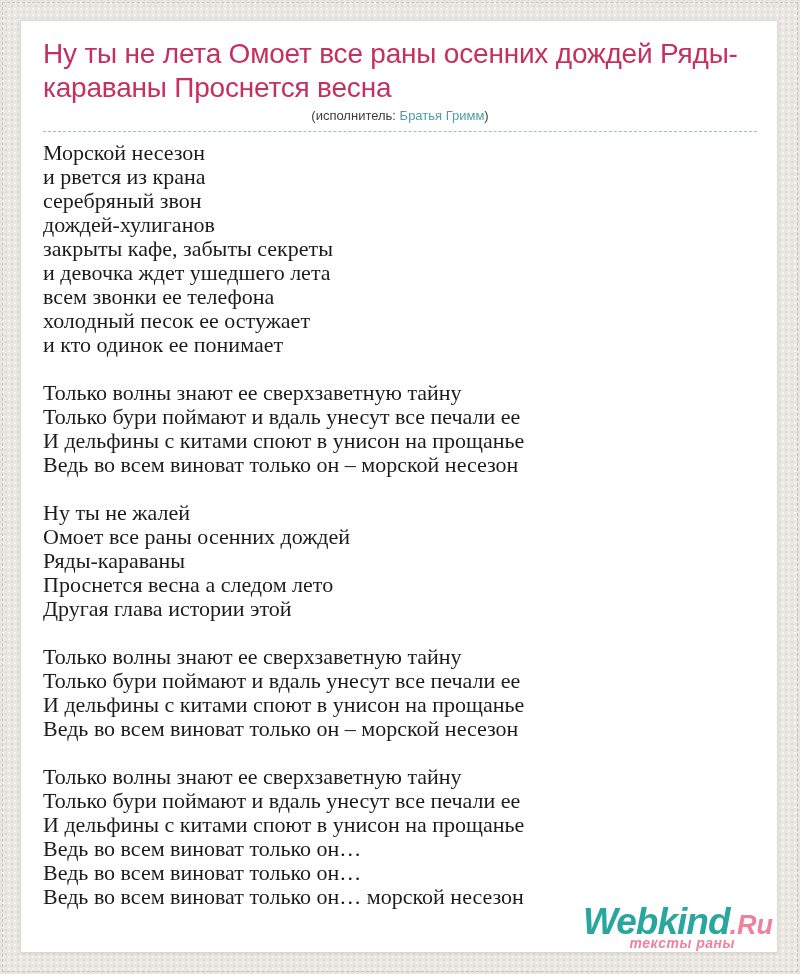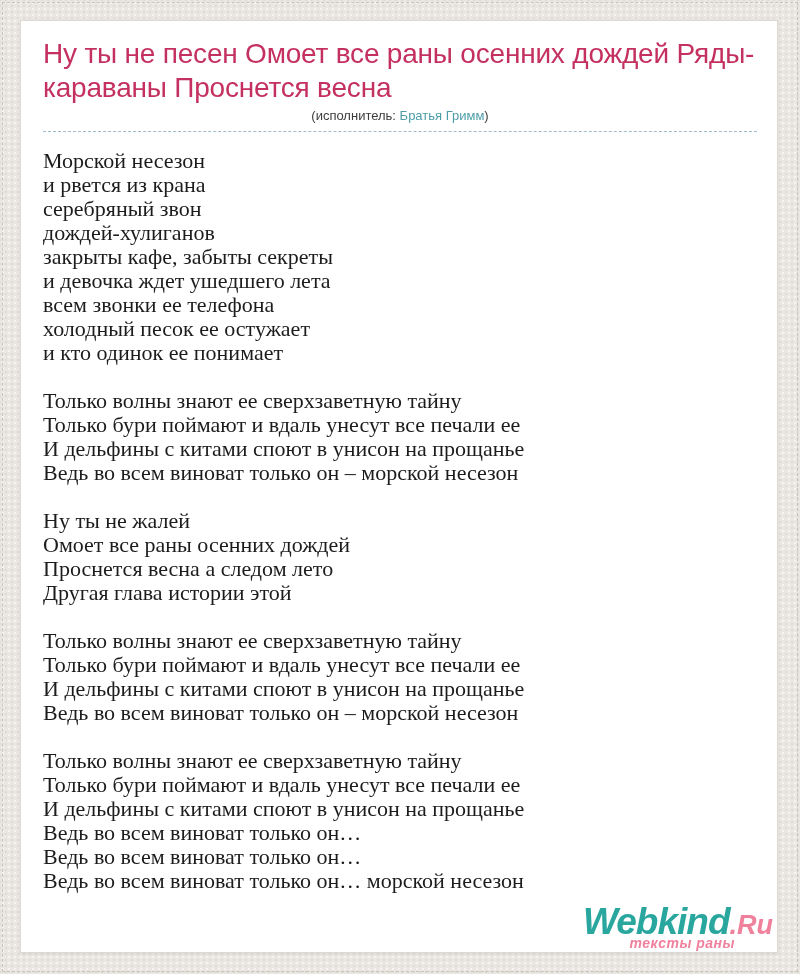--- a/index.html
+++ b/index.html
@@ -47,21 +47,21 @@
     line-height: 20px;
     color: #3c3c3c;
     text-align: center;
   }
   .artist-link {
     color: var(--link-teal, #4d9da8);
     text-decoration: none;
     cursor: pointer;
   }
   .lyrics {
-    margin-top: 17px;
+    margin-top: 9px;
     font-family: "Liberation Serif", serif;
     font-size: 22px;
     line-height: 24px;
     color: #1c1c1c;
   }
   .stanza { margin: 0 0 24px 0; }
   .line { white-space: pre-wrap; }
   .logo {
     position: absolute; right: 4px; bottom: 2px;
     text-align: right;
@@ -92,21 +92,21 @@
     color: var(--logo-pink, #f0819c);
   }
 </style>
 </head>
 <body>
 
 <div class="page-frame"></div>
 
 <main class="card">
   <header>
-    <h1 class="title">Ну ты не песен Омоет все раны осенних дождей Ряды-караваны Проснется весна</h1>
+    <h1 class="title">Ну ты не лета Омоет все раны осенних дождей Ряды-караваны Проснется весна</h1>
     <div class="artist-line">
       <span>(исполнитель: </span><a class="artist-link" href="#">Братья Гримм</a><span>)</span>
     </div>
   </header>
 
   <section class="lyrics" id="lyrics">
       <div class="stanza">
         <div class="line">Морской несезон</div>
         <div class="line">и рвется из крана</div>
         <div class="line">серебряный звон</div>
@@ -119,20 +119,21 @@
       </div>
       <div class="stanza">
         <div class="line">Только волны знают ее сверхзаветную тайну</div>
         <div class="line">Только бури поймают и вдаль унесут все печали ее</div>
         <div class="line">И дельфины с китами споют в унисон на прощанье</div>
         <div class="line">Ведь во всем виноват только он – морской несезон</div>
       </div>
       <div class="stanza">
         <div class="line">Ну ты не жалей</div>
         <div class="line">Омоет все раны осенних дождей</div>
+        <div class="line">Ряды-караваны</div>
         <div class="line">Проснется весна а следом лето</div>
         <div class="line">Другая глава истории этой</div>
       </div>
       <div class="stanza">
         <div class="line">Только волны знают ее сверхзаветную тайну</div>
         <div class="line">Только бури поймают и вдаль унесут все печали ее</div>
         <div class="line">И дельфины с китами споют в унисон на прощанье</div>
         <div class="line">Ведь во всем виноват только он – морской несезон</div>
       </div>
       <div class="stanza">

